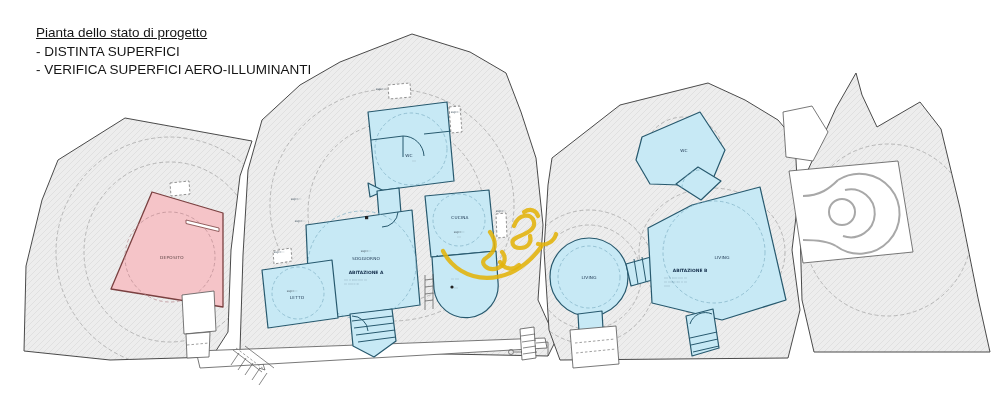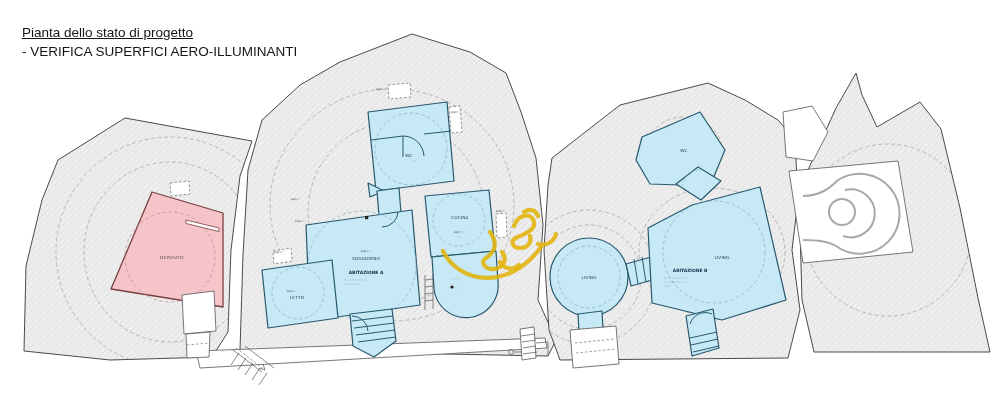--- a/index.html
+++ b/index.html
@@ -1,18 +1,18 @@
 <!DOCTYPE html>
 <html><head>
 <meta charset="utf-8">
 <style>
   html,body{margin:0;padding:0;background:#ffffff;}
   #stage{position:relative;width:1000px;height:405px;background:#ffffff;overflow:hidden;
          font-family:"Liberation Sans", sans-serif;}
-  .title-block{position:absolute;left:22px;top:24px;color:#151515;font-size:13.5px;line-height:1.38;}
+  .title-block{position:absolute;left:36px;top:24px;color:#151515;font-size:13.5px;line-height:1.38;}
   .title-heading{text-decoration:underline;}
   svg{position:absolute;left:0;top:0;}
   .rock{fill:url(#hatch);stroke:#4a4a4a;stroke-width:1;stroke-linejoin:round;}
   .contour{fill:none;stroke:#a2a2a2;stroke-width:.7;stroke-dasharray:4 2.5;}
   .whitecut{fill:#ffffff;stroke:#555;stroke-width:.8;stroke-linejoin:round;}
   .blue{fill:#c7e9f5;stroke:#27596e;stroke-width:1.2;stroke-linejoin:round;}
   .blueline{fill:none;stroke:#27596e;stroke-width:1;}
   .bluedash{fill:none;stroke:#7fb0c4;stroke-width:.7;stroke-dasharray:3.5 2.5;}
   .pink{fill:#f5c4c8;stroke:#7a4040;stroke-width:1.3;stroke-linejoin:round;}
   .pinkline{fill:none;stroke:#7a4040;stroke-width:.9;}
@@ -222,15 +222,16 @@
       <path class="yellow" d="M490,232 c10,14 2,22 -4,26 c-8,5 2,14 12,10 c8,-3 8,-12 4,-16"></path>
       <path class="yellow" d="M514,226 c4,-12 18,-14 20,-4 c2,8 -10,12 -18,16 c-6,3 -4,10 4,10 c8,0 12,-6 10,-12"></path>
       <path class="yellow" d="M538,244 c8,2 16,-2 18,-10"></path>
       <path class="yellow" d="M524,212 c6,-4 12,-2 14,4"></path>
       <path class="yellow" d="M500,262 c4,7 13,9 19,3"></path>
     </g>
   </svg>
 
   <div class="title-block">
     <div class="title-heading">Pianta dello stato di progetto</div>
+    <div>- DISTINTA SUPERFICI</div>
     <div>- VERIFICA SUPERFICI AERO-ILLUMINANTI</div>
   </div>
 </div>
 
 </body></html>

